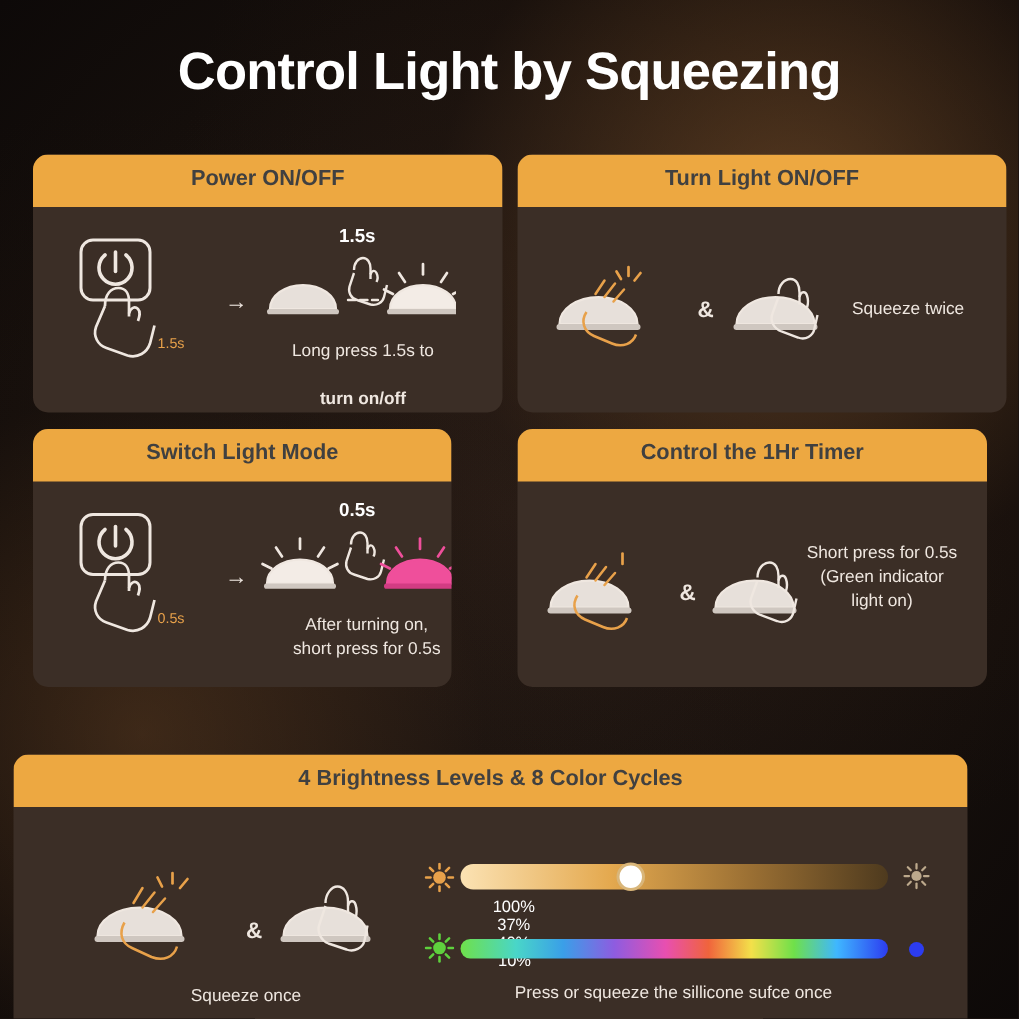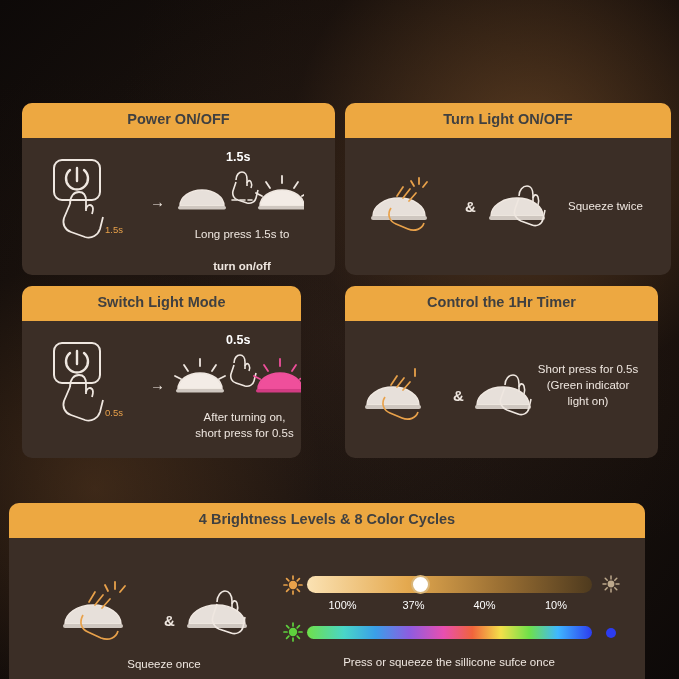--- a/index.html
+++ b/index.html
@@ -123,20 +123,21 @@
       #6fe04a 0%, #49d6c8 13%, #3a9fe8 24%, #8e5ce0 36%,
       #e84fb0 48%, #f0643c 58%, #f3e04a 68%, #6fe04a 78%,
       #3fb7ff 88%, #2c3cf0 100%);
   }
 </style>
 </head>
 <body>
 
 <div class="page">
 
+  <div class="title">Control Light by Squeezing</div>
 
   <div class="card" id="card-power">
     <div class="card-head">Power ON/OFF</div>
     <div class="card-body">
 
       <svg width="110" height="95" style="position:absolute;left:18px;top:16px;">
         <rect x="14" y="6" width="46" height="40" rx="8" fill="none" stroke="#efe7e0" stroke-width="2"></rect>
         <path d="M37 14 v13" stroke="#efe7e0" stroke-width="2.4" stroke-linecap="round"></path>
         <path d="M30 16 a11 11 0 1 0 14 0" fill="none" stroke="#efe7e0" stroke-width="2.4" stroke-linecap="round"></path>
         <path d="M30 50 c0 -8 4 -12 9 -12 c5 0 7 4 7 9 v10" fill="none" stroke="#efe7e0" stroke-width="1.8"></path>
@@ -350,21 +351,21 @@
             <path d="M10 15 v3"></path>
             <path d="M2 10 h3"></path>
             <path d="M15 10 h3"></path>
           <path d="M4.2 4.2 l2 2"></path>
             <path d="M13.8 13.8 l2 2"></path>
           <path d="M15.8 4.2 l-2 2"></path>
             <path d="M6.2 13.8 l-2 2"></path>
         </g>
       </svg>
 
-      <div class="pct-row" style="left:298px;top:61px;width:285px;">
+      <div class="pct-row" style="left:298px;top:61px;width:285px;flex-direction:column;">
         <span style="width:71px;">100%</span>
         <span style="width:71px;">37%</span>
         <span style="width:71px;">40%</span>
         <span style="width:72px;">10%</span>
       </div>
 
       <svg width="20" height="20" style="position:absolute;left:274px;top:84px;">
         <circle cx="10" cy="10" r="4.2" fill="#5ed13d"></circle>
         <g stroke="#5ed13d" stroke-width="1.7" stroke-linecap="round">
           <path d="M10 1 v3"></path>

